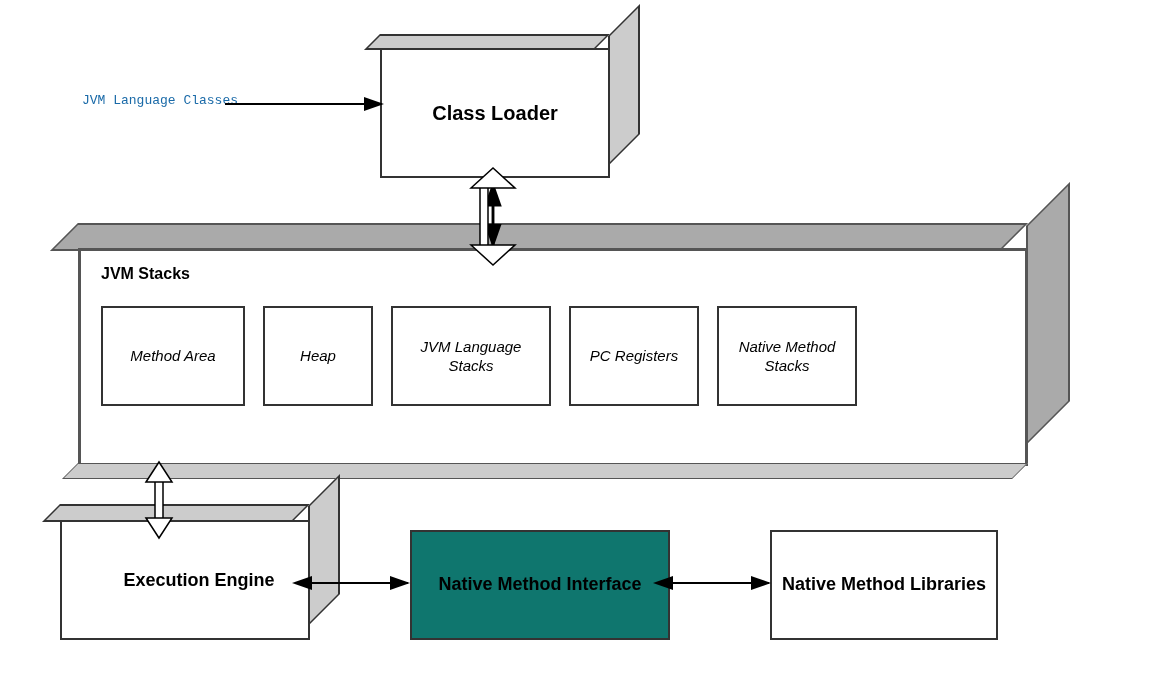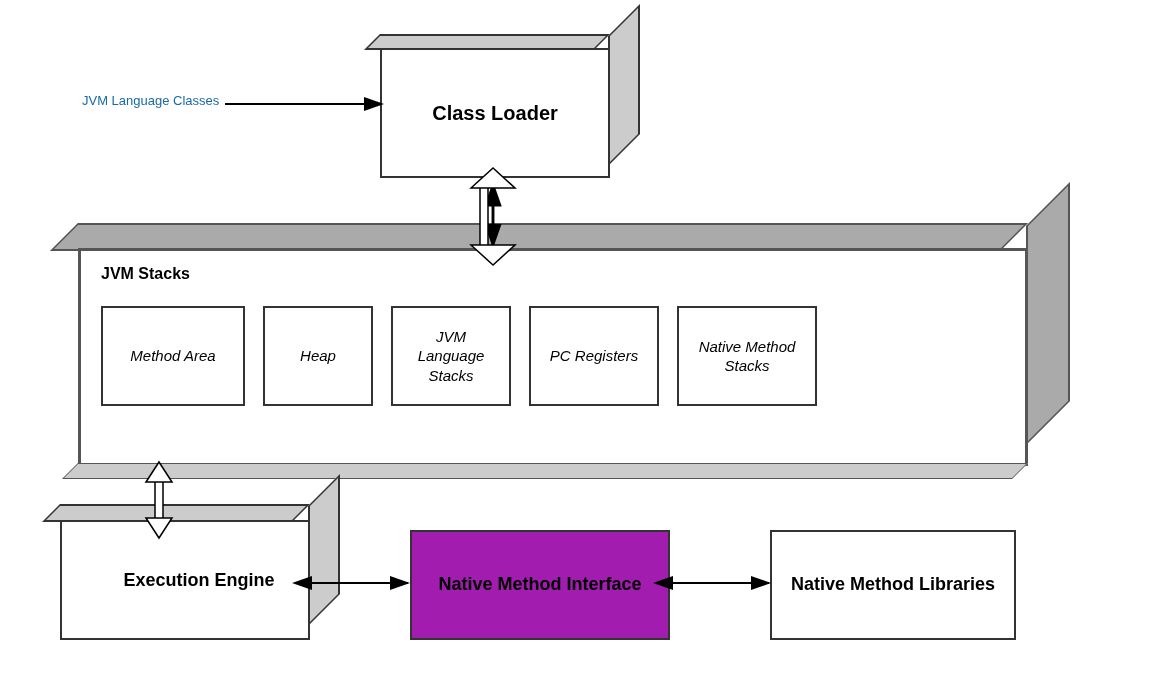--- a/index.html
+++ b/index.html
@@ -72,20 +72,21 @@
     }
 
     
     .jvm-lang-label {
       position: absolute;
       top: 93px;
       left: 82px;
       font-size: 13px;
       color: #1a6aa8;
       white-space: nowrap;
+      font-family: Liberation Mono, monospace;
     }
 
     
     .jvm-memory-outer {
       position: absolute;
       top: 248px;
       left: 78px;
       width: 990px;
       height: 230px;
     }
@@ -226,40 +227,40 @@
     }
 
     
     .nmi-box {
       position: absolute;
       top: 530px;
       left: 410px;
       width: 260px;
       height: 110px;
       border: 2px solid #333;
-      background: #a21caf;
+      background: #0f766e;
       display: flex;
       align-items: center;
       justify-content: center;
       text-align: center;
     }
 
     .nmi-label {
       font-size: 18px;
       font-weight: bold;
       color: #000;
       line-height: 1.3;
     }
 
     
     .nml-box {
       position: absolute;
       top: 530px;
       left: 770px;
-      width: 246px;
+      width: 228px;
       height: 110px;
       border: 2px solid #333;
       background: #fff;
       display: flex;
       align-items: center;
       justify-content: center;
       text-align: center;
     }
 
     .nml-label {
@@ -300,21 +301,21 @@
     <div class="jvm-memory-front">
       <div class="jvm-memory-title">JVM Stacks</div>
 
       <div class="mem-boxes">
         <div class="mem-box" style="width:144px;height:100px;">
           <span class="mem-box-label">Method Area</span>
         </div>
         <div class="mem-box" style="width:110px;height:100px;">
           <span class="mem-box-label">Heap</span>
         </div>
-        <div class="mem-box" style="width:120px;height:100px;">
+        <div class="mem-box" style="width:160px;height:100px;">
           <span class="mem-box-label">JVM Language<br>Stacks</span>
         </div>
         <div class="mem-box" style="width:130px;height:100px;text-align:right;">
           <span class="mem-box-label">PC Registers</span>
         </div>
         <div class="mem-box" style="width:140px;height:100px;">
           <span class="mem-box-label">Native Method<br>Stacks</span>
         </div>
       </div>
     </div>

